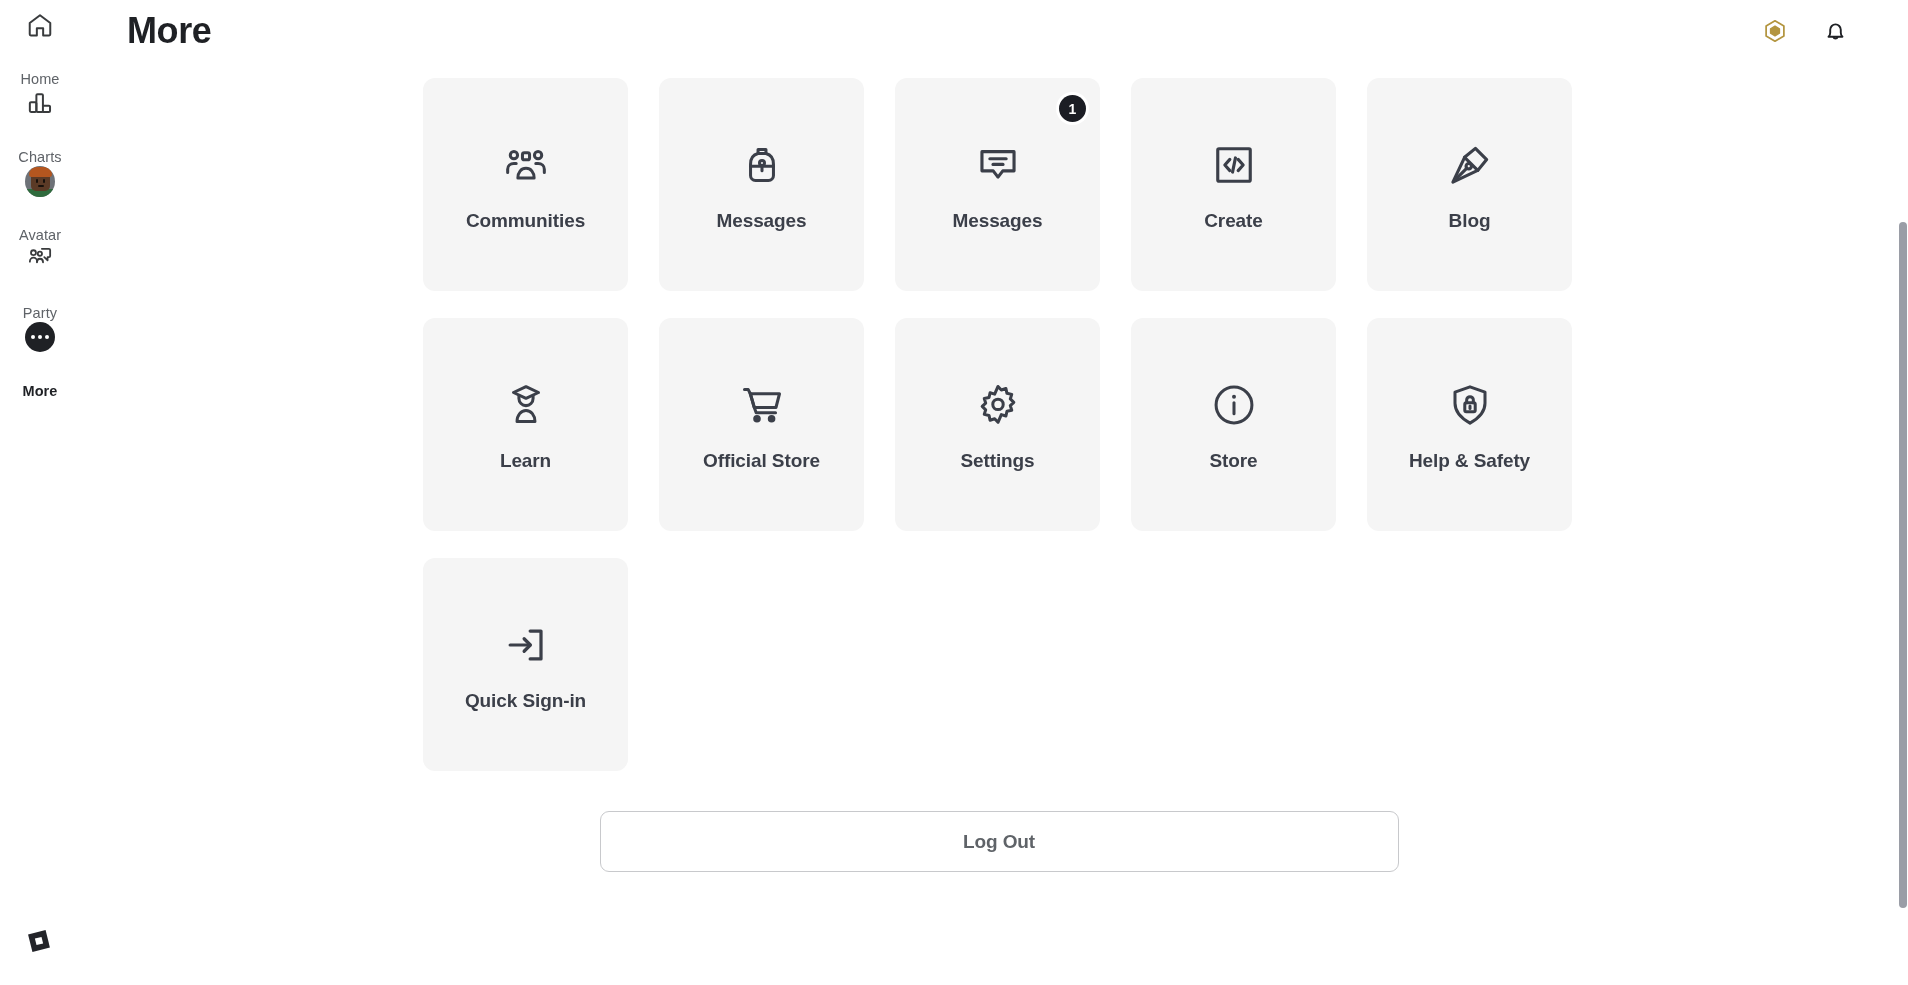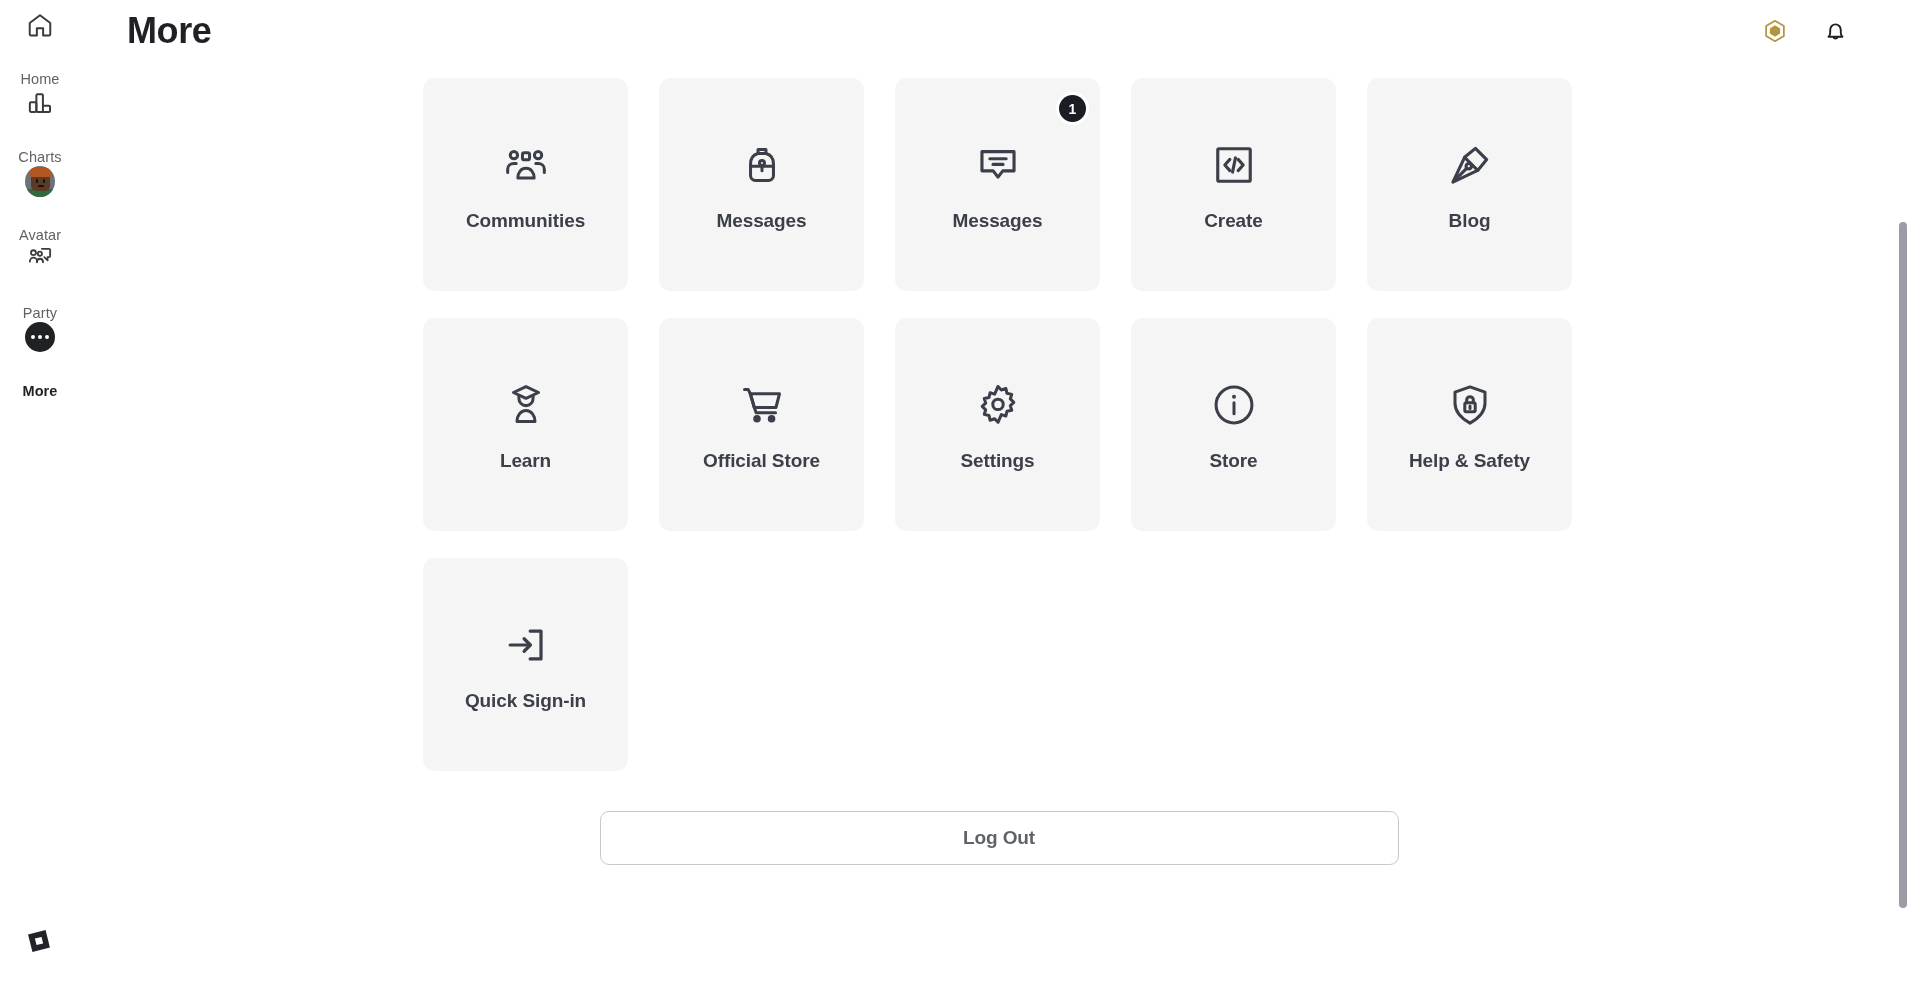--- a/index.html
+++ b/index.html
@@ -264,21 +264,21 @@
   }
 
   .logout-row {
     margin-top: 40px;
     display: flex;
     justify-content: center;
   }
 
   .logout-btn {
     width: 799px;
-    height: 54px;
+    height: 61px;
     border: 1px solid #c8c9cc;
     border-radius: 9px;
     background: #ffffff;
     color: #5f6368;
     font-family: "Liberation Sans", sans-serif;
     font-size: 19px;
     font-weight: 600;
     letter-spacing: -0.1px;
     cursor: pointer;
     display: flex;

